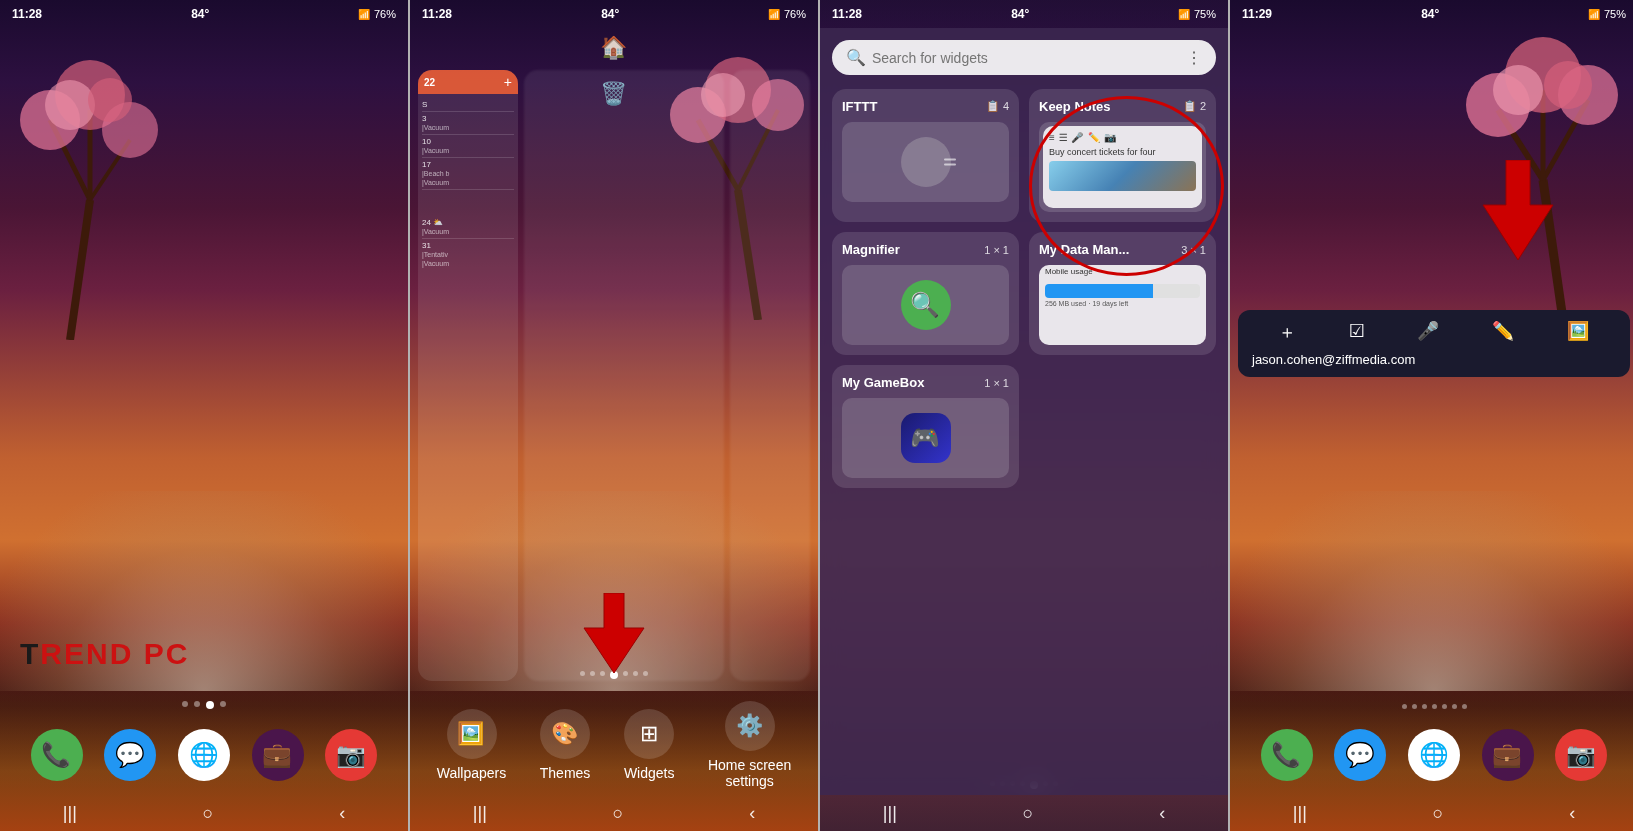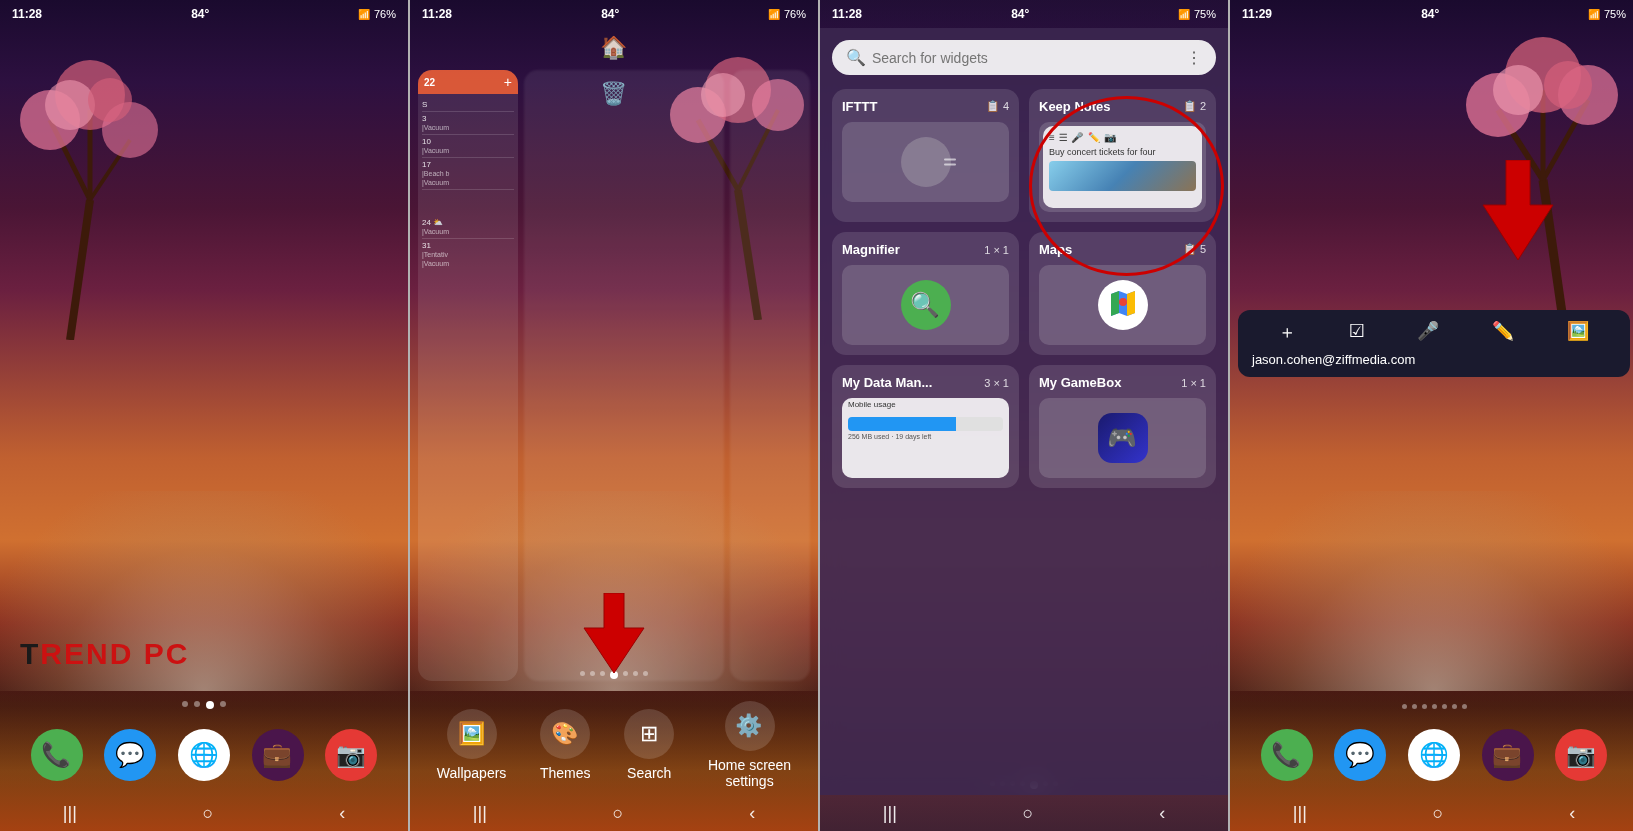--- a/index.html
+++ b/index.html
@@ -470,21 +470,21 @@
     <div class="menu-item">
       <div class="menu-icon-circle">🖼️</div>
       <span class="menu-label">Wallpapers</span>
     </div>
     <div class="menu-item">
       <div class="menu-icon-circle">🎨</div>
       <span class="menu-label">Themes</span>
     </div>
     <div class="menu-item">
       <div class="menu-icon-circle">⊞</div>
-      <span class="menu-label">Search</span>
+      <span class="menu-label">Widgets</span>
     </div>
     <div class="menu-item">
       <div class="menu-icon-circle">⚙️</div>
       <span class="menu-label">Home screen<br>settings</span>
     </div>
   </div>
 
   <div class="nav-bar">
     <span class="nav-icon">|||</span>
     <span class="nav-icon">○</span>
@@ -555,36 +555,20 @@
       <div class="widget-card">
         <div class="widget-card-header">
           <span class="widget-card-name">Magnifier</span>
           <span class="widget-card-count">1 × 1</span>
         </div>
         <div class="widget-preview">
           <div class="magnifier-circle">🔍</div>
         </div>
       </div>
 
-      <div class="widget-card">
-        <div class="widget-card-header">
-          <span class="widget-card-name">Maps</span>
-          <span class="widget-card-count">📋 5</span>
-        </div>
-        <div class="widget-preview">
-          <div class="maps-circle">
-            <svg width="32" height="32" viewBox="0 0 32 32">
-              <path d="M12,2 L20,5 L28,2 L28,24 L20,27 L12,24 L4,27 L4,5 Z" fill="#4285F4"></path>
-              <path d="M12,2 L12,24 L4,27 L4,5 Z" fill="#34A853"></path>
-              <path d="M28,2 L28,24 L20,27 L20,5 Z" fill="#FBBC04"></path>
-              <circle cx="16" cy="13" r="4" fill="#EA4335"></circle>
-            </svg>
-          </div>
-        </div>
-      </div>
 
       <div class="widget-card">
         <div class="widget-card-header">
           <span class="widget-card-name">My Data Man...</span>
           <span class="widget-card-count">3 × 1</span>
         </div>
         <div class="widget-preview">
           <div class="data-mgr-preview">
             <div style="font-size:8px;color:#333;margin-bottom:2px;">Mobile usage</div>
             <div class="data-bar"></div>

